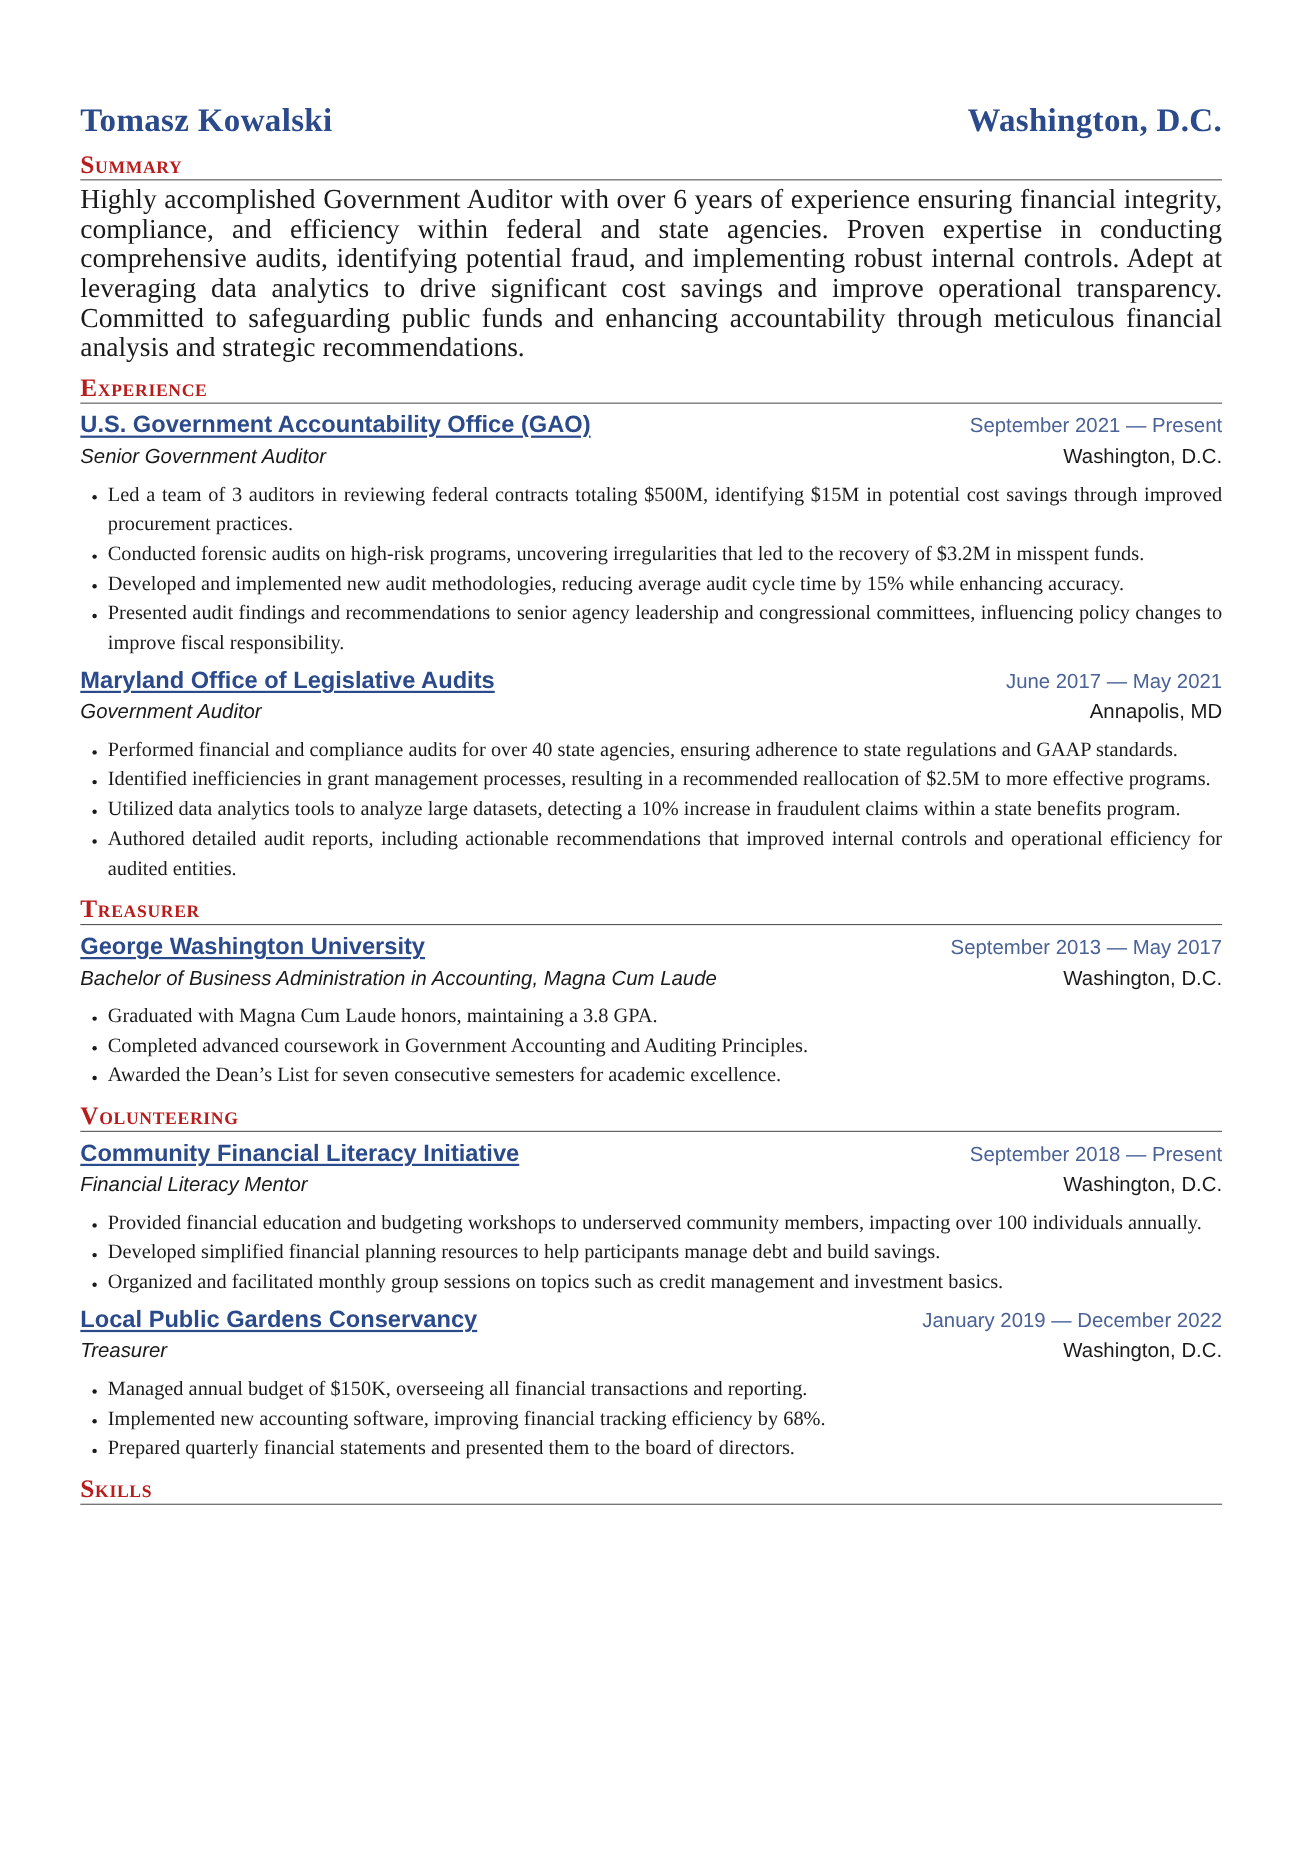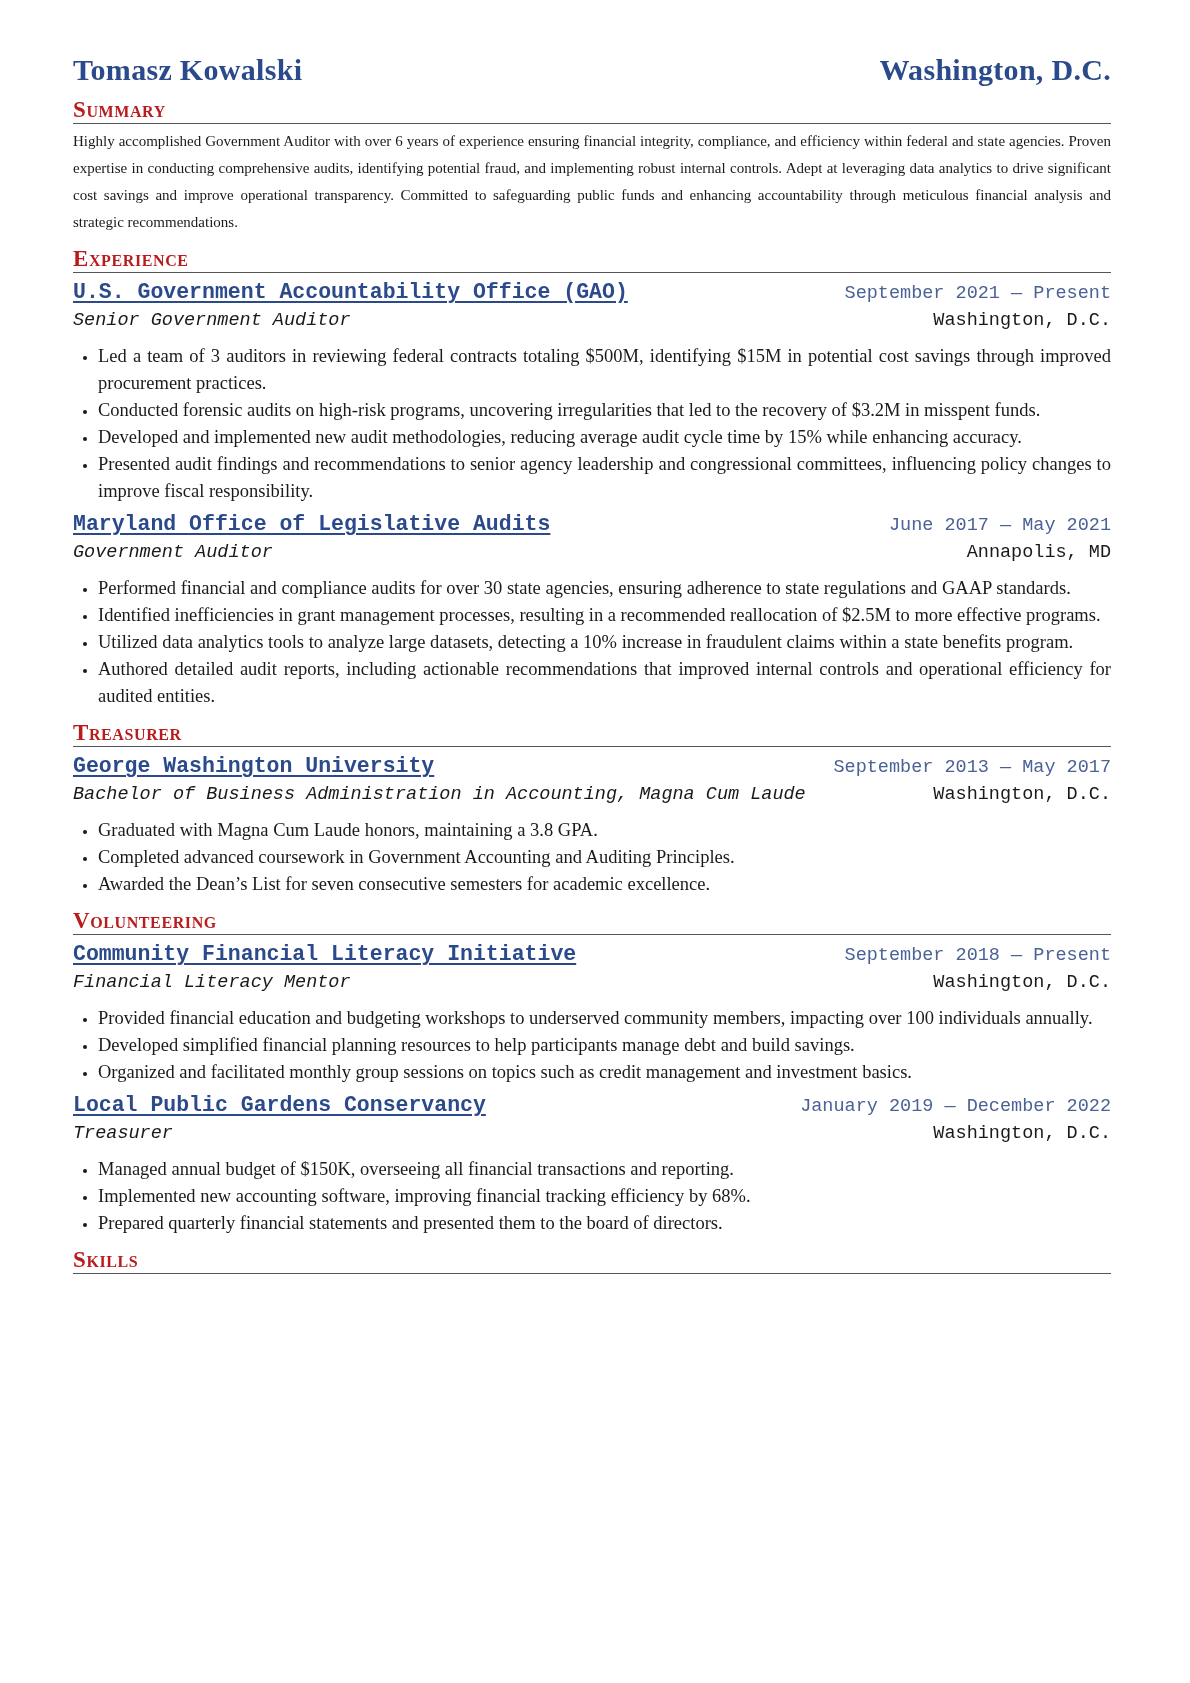--- a/index.html
+++ b/index.html
@@ -1,42 +1,42 @@
 <!DOCTYPE html>
 <html><head>
 <meta charset="utf-8">
 <style>
   html, body { margin: 0; padding: 0; background: #ffffff; }
   body {
     width: 1190px; height: 1683px; overflow: hidden;
     font-family: "DejaVu Serif", "Liberation Serif", serif;
     color: #1a1a1a;
   }
-  .page { position: relative; padding: 53px 63px 0 73px; box-sizing: border-box; width: 1174px; }
+  .page { position: relative; padding: 93px 63px 0 73px; box-sizing: border-box; width: 1174px; }
   .header-row { display: flex; justify-content: space-between; align-items: baseline; }
   .name, .header-loc {
     font-family: "Liberation Serif", "DejaVu Serif", serif;
     font-weight: bold; font-size: 30px; color: #2b4a8b; letter-spacing: 0.3px;
   }
   .contact { margin-top: 10px; font-family: "Liberation Serif", serif; font-size: 18.5px; color: #222; }
   .contact .sep { color: #888; margin: 0 10px; }
   .contact a { color: #4a6296; text-decoration: underline; }
   .section-title {
     font-family: "Liberation Serif", serif; font-weight: bold; color: #b91c1c;
     font-size: 23px; font-variant: small-caps; letter-spacing: 0.6px;
     border-bottom: 1.5px solid #555; padding-bottom: 0px; line-height: 26px;
   }
   .section { margin-top: 10px; }
   .section:first-of-type { margin-top: 22px; }
   .body-text {
-    font-family: "Liberation Serif", serif; font-size: 15px; line-height: 27px;
+    font-family: "Liberation Serif", serif; font-size: 25px; line-height: 27px;
     text-align: justify; margin: 4px 0 0 0;
   }
   .entry { margin-top: 4px; }
-  .entry-row { display: flex; justify-content: space-between; align-items: baseline; font-family: Liberation Mono, monospace; }
+  .entry-row { display: flex; justify-content: space-between; align-items: baseline; font-family: Liberation Sans, sans-serif; }
   .org {
     font-weight: bold; font-size: 21.5px; color: #2b4a8b; text-decoration: underline;
     text-decoration-thickness: 1.5px; text-underline-offset: 3px; line-height: 30px;
   }
   .dates { color: #4a6296; font-size: 18.5px; }
   .role { font-style: italic; font-size: 18.5px; line-height: 28px; }
   .loc { font-size: 18.5px; }
   ul.bullets { margin: 8px 0 0 0; padding-left: 25px; font-family: "Liberation Serif", serif; font-size: 18.5px; line-height: 27px; }
   ul.bullets li { text-align: justify; padding-left: 0; }
   ul.bullets li::marker { font-size: 14px; }
@@ -81,21 +81,21 @@
     <div class="entry">
       <div class="entry-row">
         <span class="org">Maryland Office of Legislative Audits</span>
         <span class="dates">June 2017 — May 2021</span>
       </div>
       <div class="entry-row">
         <span class="role">Government Auditor</span>
         <span class="loc">Annapolis, MD</span>
       </div>
       <ul class="bullets">
-        <li>Performed financial and compliance audits for over 30 state agencies, ensuring adherence to state regulations and GAAP standards.</li>
+        <li>Performed financial and compliance audits for over 40 state agencies, ensuring adherence to state regulations and GAAP standards.</li>
         <li>Identified inefficiencies in grant management processes, resulting in a recommended reallocation of $2.5M to more effective programs.</li>
         <li>Utilized data analytics tools to analyze large datasets, detecting a 10% increase in fraudulent claims within a state benefits program.</li>
         <li>Authored detailed audit reports, including actionable recommendations that improved internal controls and operational efficiency for audited entities.</li>
       </ul>
     </div>
   </div>
 
   <div class="section">
     <div class="section-title">Treasurer</div>
     <div class="entry">

